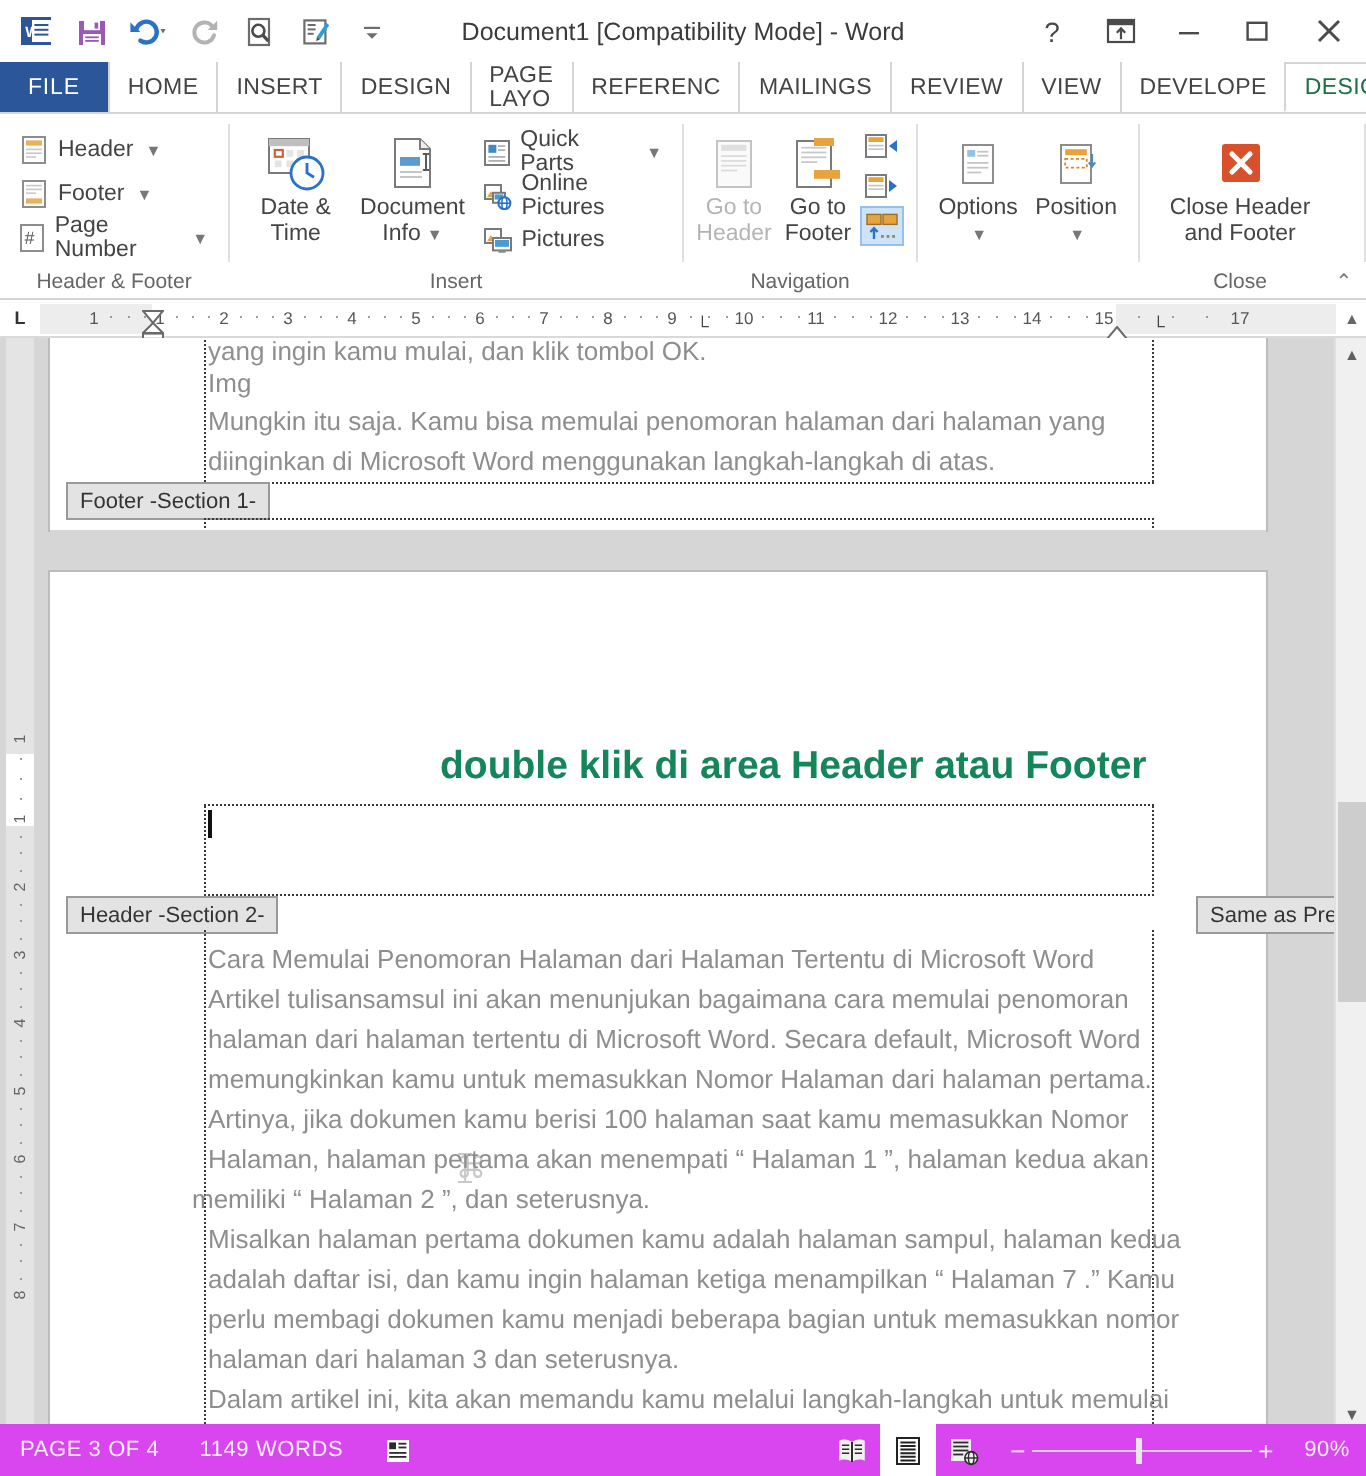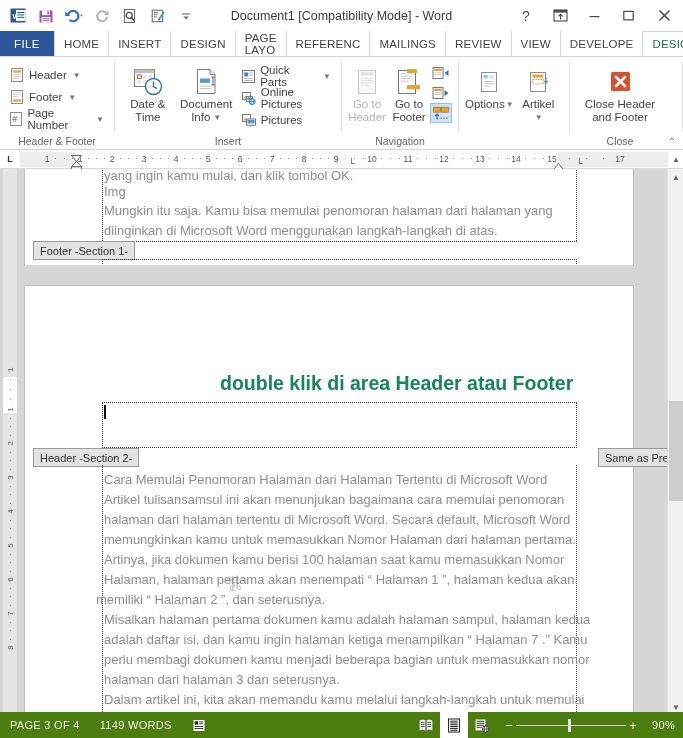--- a/index.html
+++ b/index.html
@@ -126,21 +126,21 @@
   .vtrack { position:absolute; left:0; right:0; background:#f0f0f0; }
 
   
   .hscroll { position:relative; height:15px; background:#f0f0f0; border-top:1px solid #e2e2e2; }
   .hthumb { position:absolute; top:1px; height:13px; background:#cdcdcd; }
   .hsbtn { position:absolute; top:0; width:16px; height:15px; display:flex; align-items:center; justify-content:center; color:#606060; font-size:8px; }
 
   
   .status {
     position:absolute; left:0; bottom:0; width:683px; height:26px;
-    background:#4d7c0f; color:#f0f0f0; display:flex; align-items:center;
+    background:#d946ef; color:#f0f0f0; display:flex; align-items:center;
     font-size:11px; letter-spacing:.3px;
   }
   .st-item { padding:0 10px; display:flex; align-items:center; height:26px; }
   .st-right { margin-left:auto; display:flex; align-items:center; height:26px; }
   .viewbtn { width:28px; height:26px; display:flex; align-items:center; justify-content:center; }
   .viewbtn.active { background:#fff; color:#222; }
   .zoomslider { display:flex; align-items:center; gap:0px; padding:0 6px; }
   .zs-track { width:110px; height:1px; background:#cfcfcf; position:relative; }
   .zs-thumb { position:absolute; left:52px; top:-6px; width:3px; height:13px; background:#e8e8e8; }
   .zs-tick { position:absolute; left:54px; top:-4px; width:1px; height:9px; background:#bdbdbd; }
@@ -468,36 +468,36 @@
             <svg width="26" height="30" viewBox="0 0 26 30">
               <rect x="5.5" y="4.5" width="15" height="19" fill="#fff" stroke="#8d8d8d"></rect>
               <rect x="7.6" y="7" width="4" height="3.4" fill="#4a9ad4" opacity="0.6"></rect>
               <rect x="12.6" y="7.4" width="5.6" height="0.9" fill="#c4c4c4"></rect>
               <rect x="12.6" y="9.4" width="5.6" height="0.9" fill="#c4c4c4"></rect>
               <rect x="7.6" y="13" width="10.6" height="0.9" fill="#c4c4c4"></rect>
               <rect x="7.6" y="15.4" width="10.6" height="0.9" fill="#c4c4c4"></rect>
               <rect x="7.6" y="17.8" width="7" height="0.9" fill="#c4c4c4"></rect>
             </svg>
           </span>
-          <span style="display:flex;flex-direction:row;">
+          <span style="display:flex;flex-direction:column;">
             <span>Options</span>
             <span class="caret">▼</span>
           </span>
         </div>
         <div class="bigbtn" style="width:52px;">
           <span class="bico">
             <svg width="26" height="30" viewBox="0 0 26 30">
               <rect x="5.5" y="4.5" width="15" height="19" fill="#fff" stroke="#8d8d8d"></rect>
               <rect x="7.6" y="6.6" width="10.8" height="3" fill="#e8a33d"></rect>
               <rect x="7.6" y="11.4" width="10.8" height="4.4" fill="none" stroke="#d38a2a" stroke-width="0.9" stroke-dasharray="1.5 1.2"></rect>
               <path d="M21 9 L21 15 M19.4 13.2 L21 15.2 L22.6 13.2" stroke="#4a8ac4" stroke-width="1.1" fill="none"></path>
             </svg>
           </span>
           <span style="display:flex;flex-direction:column;align-items:center;">
-            <span>Artikel</span>
+            <span>Position</span>
             <span class="caret">▼</span>
           </span>
         </div>
       </div>
       <div class="group-label"></div>
     </div>
 
     <div class="group-sep"></div>
 
     <div class="group" style="width:100px;">

